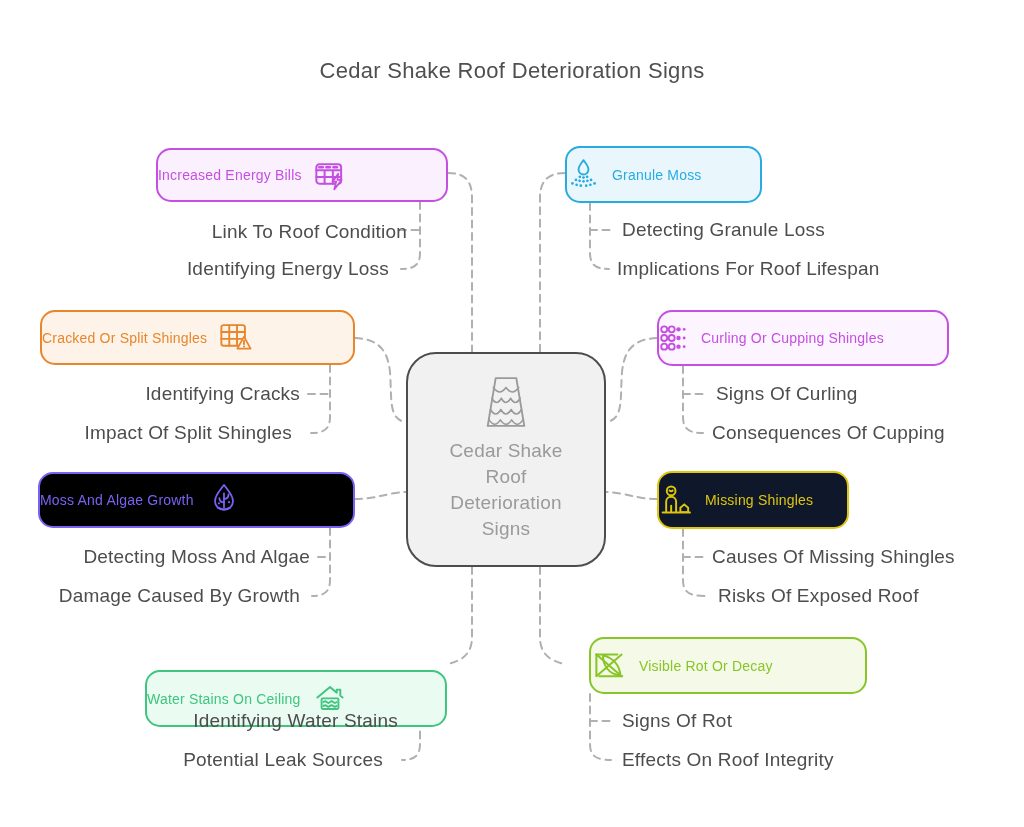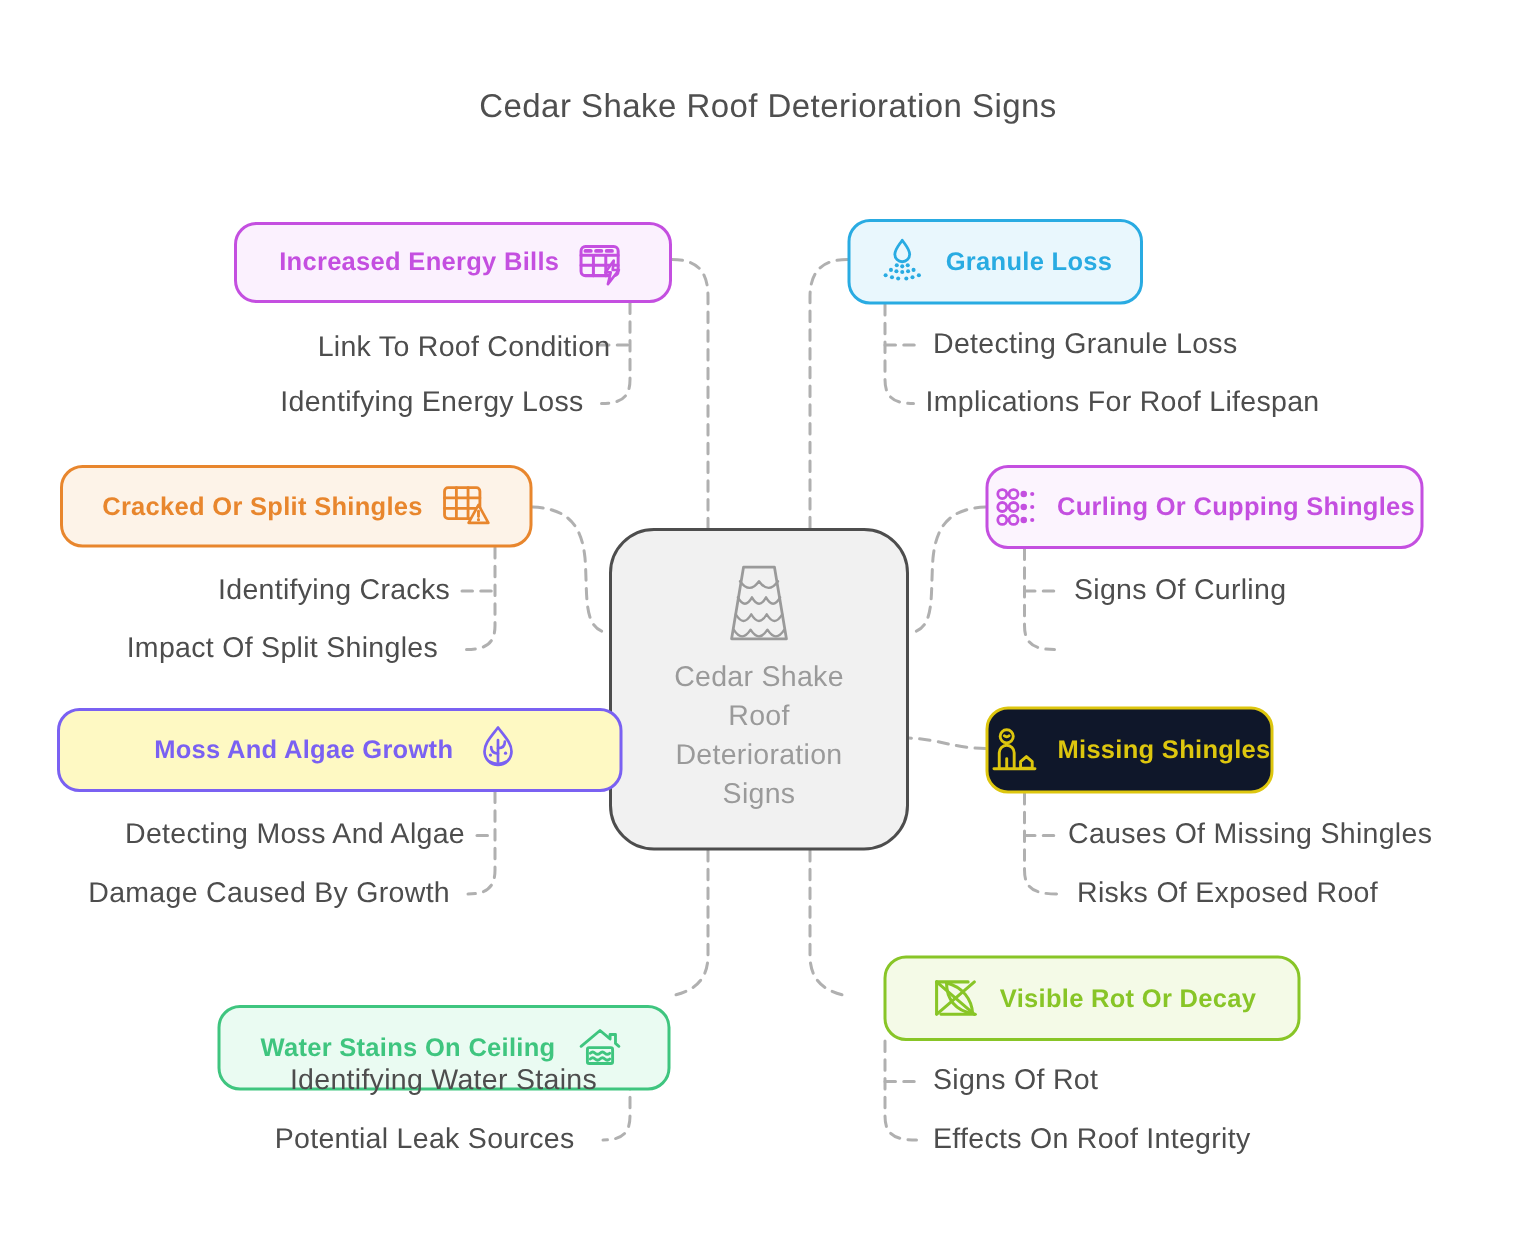--- a/index.html
+++ b/index.html
@@ -1,23 +1,23 @@
 <!DOCTYPE html>
 <html><head>
 <meta charset="utf-8">
 <style>
   html,body{margin:0;padding:0;background:#ffffff;}
   .canvas{position:relative;width:1024px;height:827px;background:#ffffff;overflow:hidden;
           font-family:"Liberation Sans",sans-serif;}
   .page-title{position:absolute;left:0;top:58px;width:1024px;text-align:center;
               font-size:22px;font-weight:500;color:#4f4f4f;letter-spacing:.3px;}
   svg.connectors{position:absolute;left:0;top:0;pointer-events:none;}
-  .branch-box{position:absolute;display:flex;align-items:center;justify-content:center;
+  .branch-box{position:absolute;display:flex;align-items:center;
               gap:12px;border:2px solid currentColor;border-radius:15px;
-              font-size:17px;white-space:nowrap;box-sizing:border-box;font-weight:bold;}
+              font-size:14px;white-space:nowrap;box-sizing:border-box;}
   .branch-box .bicon{display:flex;align-items:center;justify-content:center;flex:0 0 auto;}
   .branch-box .blabel{letter-spacing:.2px;}
   .sub{position:absolute;font-size:19px;line-height:24px;color:#4d4d4d;
        white-space:nowrap;letter-spacing:.2px;}
   .sub.r{text-align:right;}
   .center-node{position:absolute;left:406px;top:352px;width:200px;height:215px;
                background:#f1f1f1;border:2.5px solid #4d4d4d;border-radius:30px;
                box-sizing:border-box;display:flex;flex-direction:column;align-items:center;}
   .center-node .cicon{margin-top:20px;}
   .center-label{width:132px;text-align:center;font-size:19px;line-height:26px;
@@ -105,21 +105,21 @@
             <circle cx="20.4" cy="18.6" r="1.15"></circle>
           <circle cx="4.6" cy="21.6" r="1.15"></circle>
             <circle cx="8.2" cy="22.8" r="1.15"></circle>
             <circle cx="11.7" cy="23.5" r="1.15"></circle>
           <circle cx="16.3" cy="23.5" r="1.15"></circle>
             <circle cx="19.8" cy="22.8" r="1.15"></circle>
             <circle cx="23.4" cy="21.6" r="1.15"></circle>
         </g>
       </svg>
     </span>
-    <span class="blabel">Granule Loss</span>
+    <span class="blabel">Granule Moss</span>
   </div>
   <div class="sub" style="left:622px;top:218px">Detecting Granule Loss</div>
   <div class="sub" style="left:617px;top:257px">Implications For Roof Lifespan</div>
 
   <div class="branch-box" style="left: 40px; top: 310px; width: 315px; height: 55px; color: rgb(232, 134, 45); background: rgb(253, 243, 232); --bg: #fdf3e8;">
     <span class="blabel">Cracked Or Split Shingles</span>
     <span class="bicon">
       <svg width="33" height="33" viewBox="0 0 28 28" fill="none" stroke="currentColor" stroke-width="1.6" stroke-linecap="round" stroke-linejoin="round">
         <rect x="2" y="3.5" width="20" height="17.5" rx="2"></rect>
         <path d="M2 9.3 H22 M2 15.2 H22 M8.7 3.5 V21 M15.3 3.5 V21"></path>
@@ -147,22 +147,23 @@
           <circle cx="4.5" cy="19.5" r="2.6"></circle>
             <circle cx="11" cy="19.5" r="2.6"></circle>
           <circle cx="16.9" cy="19.5" r="1.9" fill="currentColor" stroke="none"></circle>
             <circle cx="21.8" cy="19.5" r="1.2" fill="currentColor" stroke="none"></circle>
         </g>
       </svg>
     </span>
     <span class="blabel">Curling Or Cupping Shingles</span>
   </div>
   <div class="sub" style="left:716px;top:382px">Signs Of Curling</div>
-
-  <div class="branch-box" style="left: 38px; top: 472px; width: 377px; height: 56px; color: rgb(122, 97, 242); background: #fef9c3; --bg: #f4f2fe;">
+  <div class="sub" style="left:712px;top:421px">Consequences Of Cupping</div>
+
+  <div class="branch-box" style="left: 38px; top: 472px; width: 317px; height: 56px; color: rgb(122, 97, 242); background: #000000; --bg: #f4f2fe;">
     <span class="blabel">Moss And Algae Growth</span>
     <span class="bicon">
       <svg width="36" height="36" viewBox="0 0 30 30" fill="none" stroke="currentColor" stroke-width="1.5" stroke-linecap="round" stroke-linejoin="round">
         <path d="M15 2.5 C10.8 8 7.5 11.3 7.5 15.8 a7.5 7.5 0 0 0 15 0 C22.5 11.3 19.2 8 15 2.5 Z"></path>
         <path d="M15 21.5 V9.5"></path>
         <path d="M15 17 C12.6 17 11.2 15.6 11.2 13.4"></path>
         <path d="M15 14 C17.4 14 18.8 12.6 18.8 10.4"></path>
         <path d="M10.5 21.5 q4.5 2.5 9 0"></path>
         <circle cx="10.8" cy="17.8" r="0.9" fill="currentColor" stroke="none"></circle>
         <circle cx="19.2" cy="16.8" r="0.9" fill="currentColor" stroke="none"></circle>

